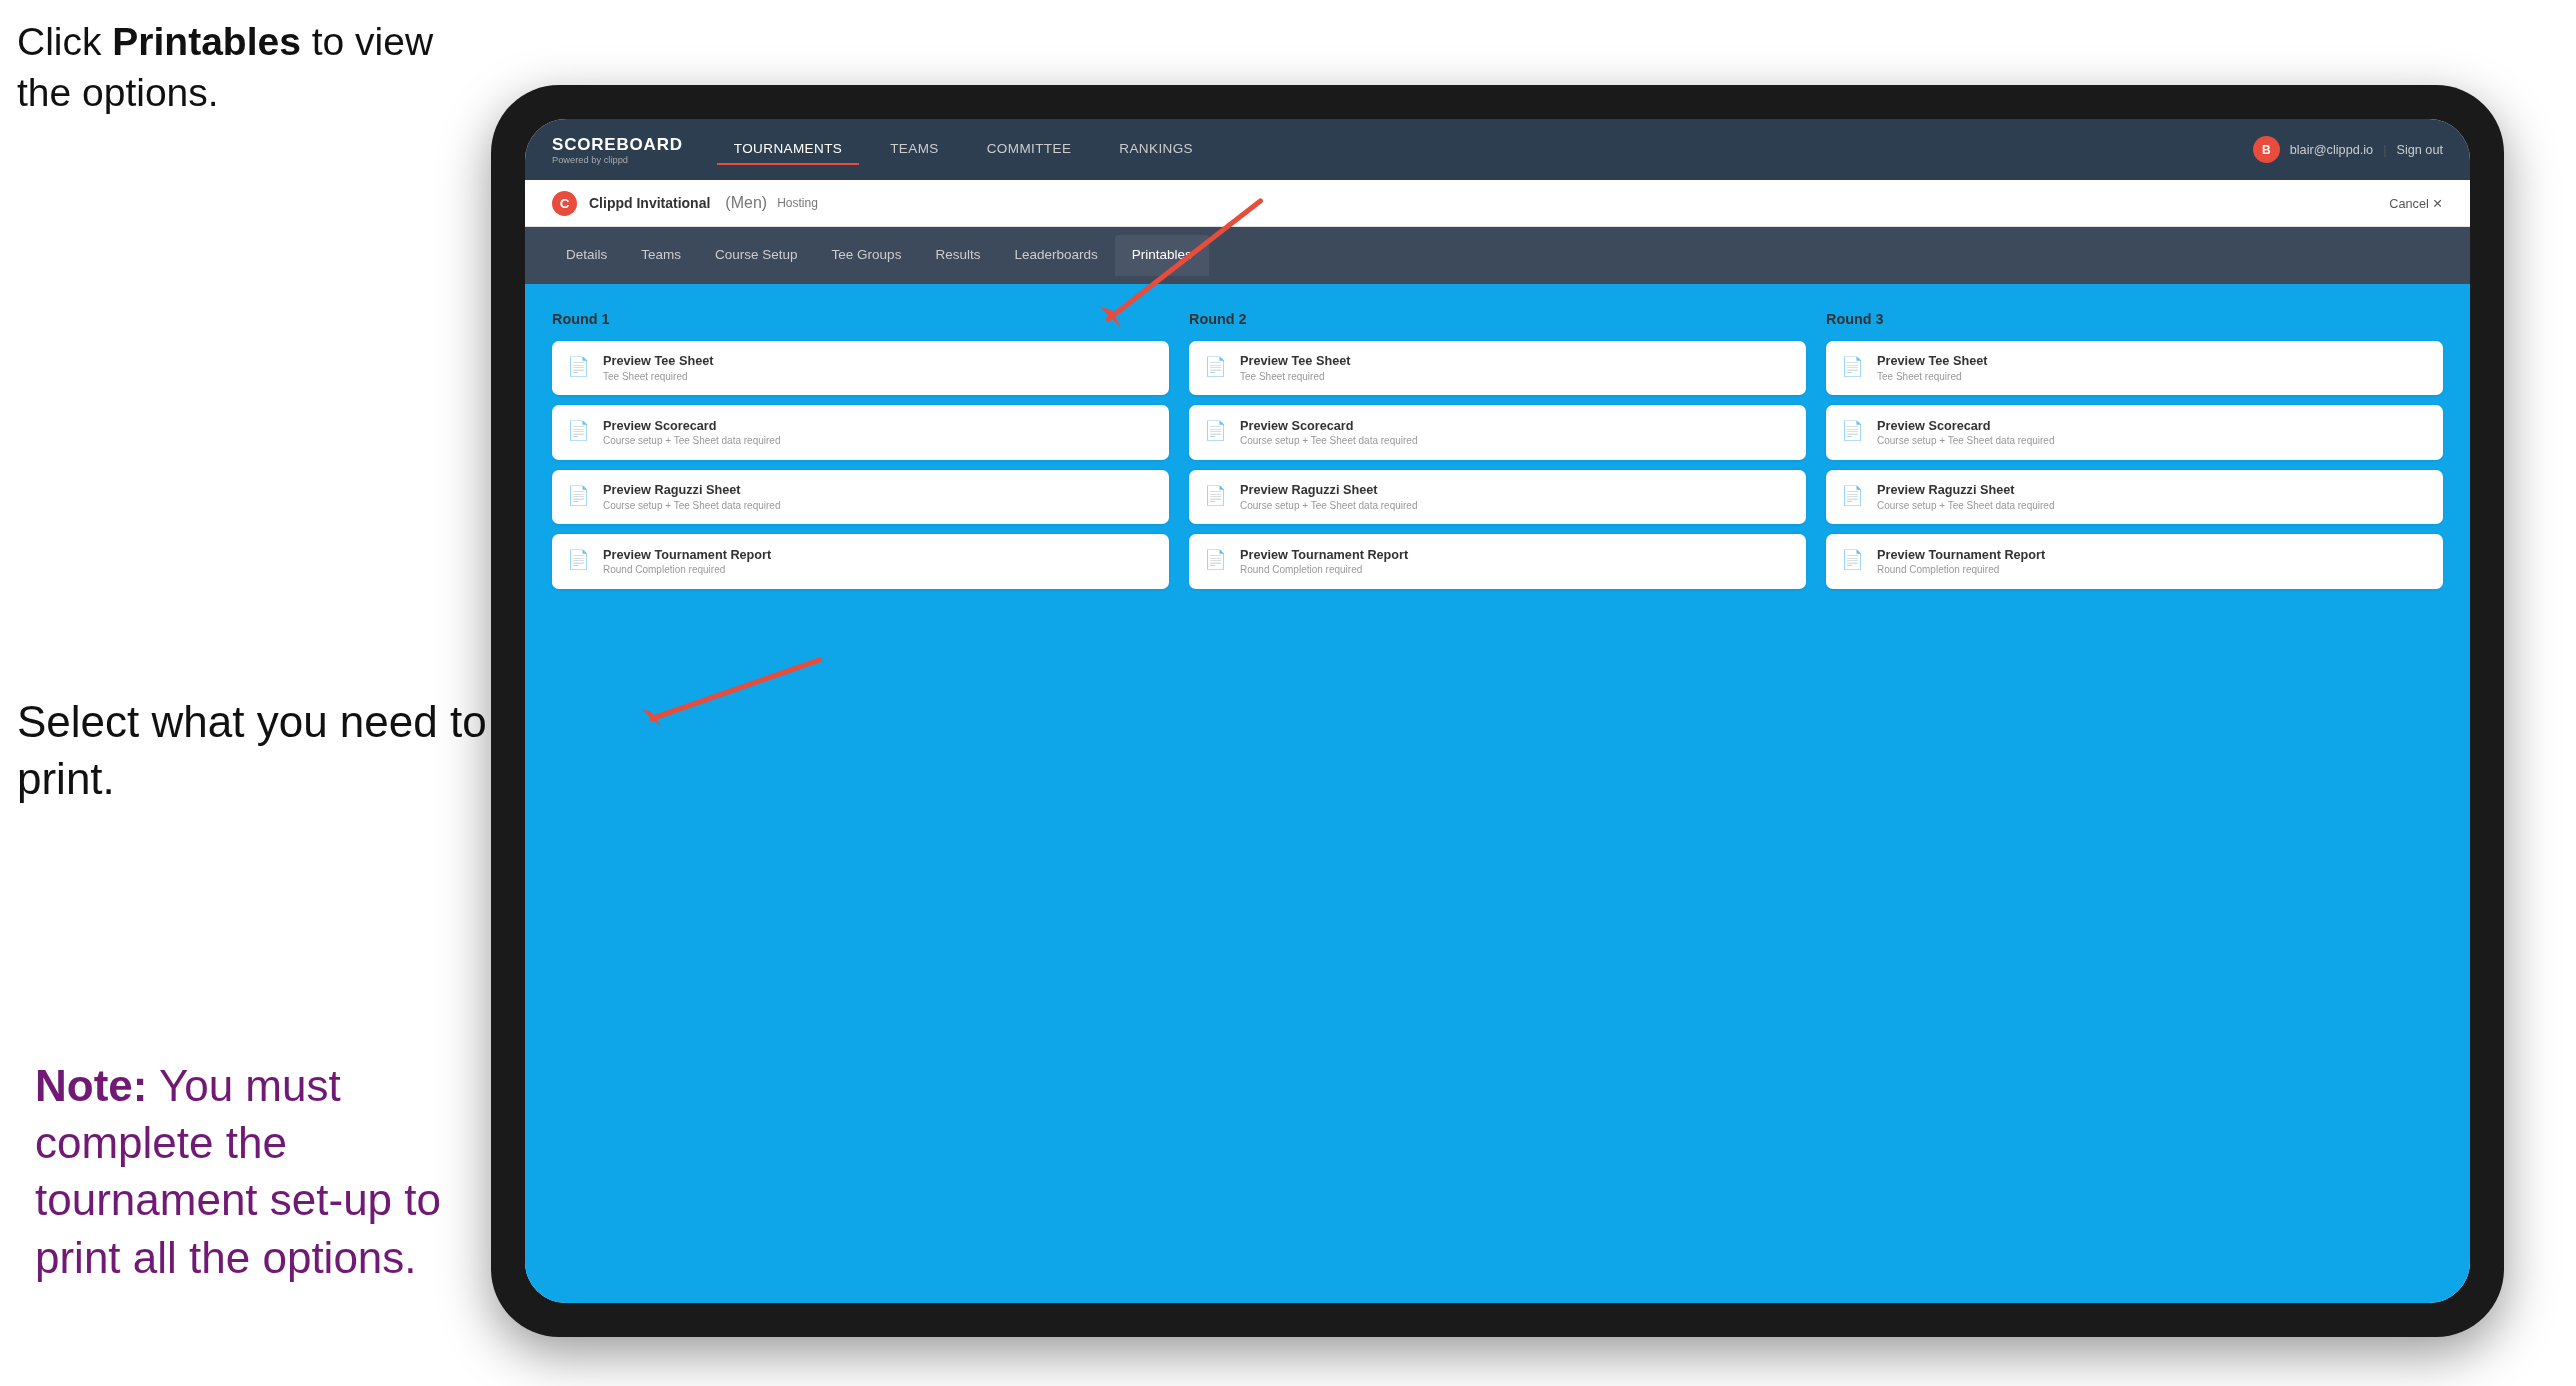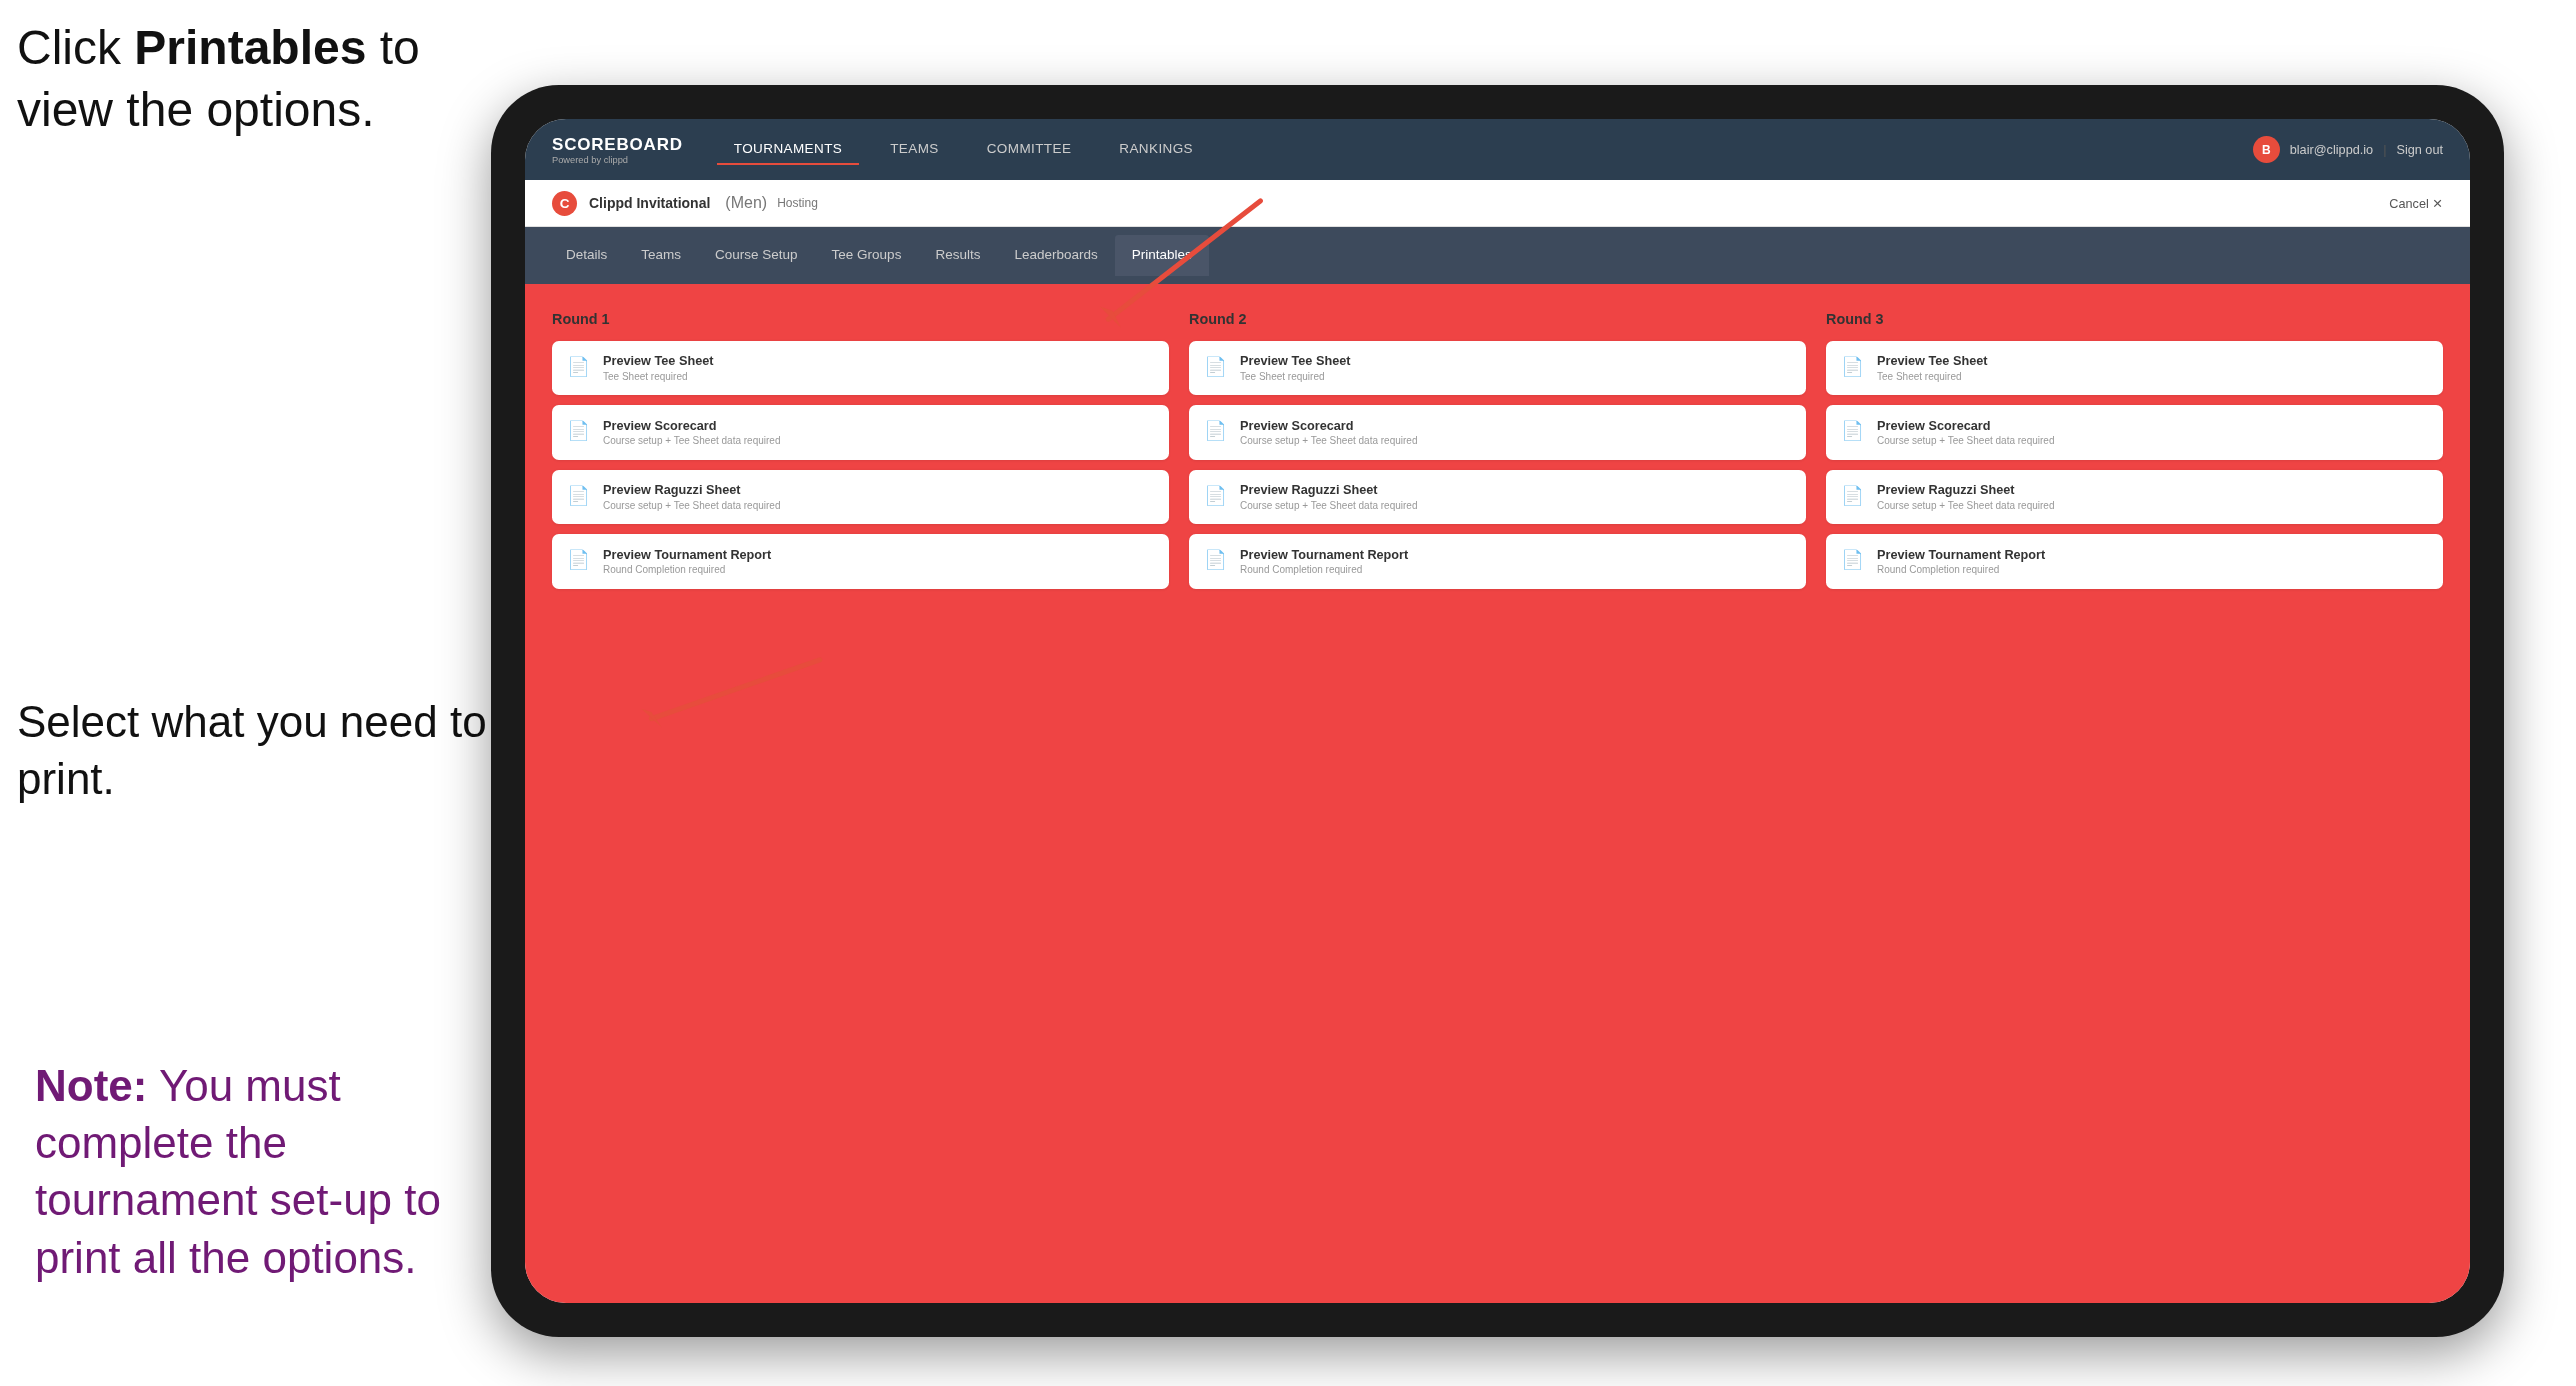--- a/index.html
+++ b/index.html
@@ -10,21 +10,21 @@
       height: 1386px;
       position: relative;
       overflow: hidden;
     }
 
     
     .instruction-top {
       position: absolute;
       top: 17px;
       left: 17px;
-      font-size: 48px;
+      font-size: 39px;
       line-height: 1.3;
       color: #111;
       width: 474px;
     }
     .instruction-top strong { font-weight: 800; }
 
     .instruction-middle {
       position: absolute;
       top: 693px;
       left: 17px;
@@ -204,21 +204,21 @@
     }
     .tab-item.active {
       color: #fff;
       background: #4a5568;
       border-radius: 3.4px 3.4px 0 0;
     }
 
     
     .content-area {
       flex: 1;
-      background: #ef4444;
+      background: #0ea5e9;
       padding: 27px;
       overflow-y: auto;
     }
 
     .rounds-container {
       display: flex;
       gap: 20px;
     }
 
     .round-column {

